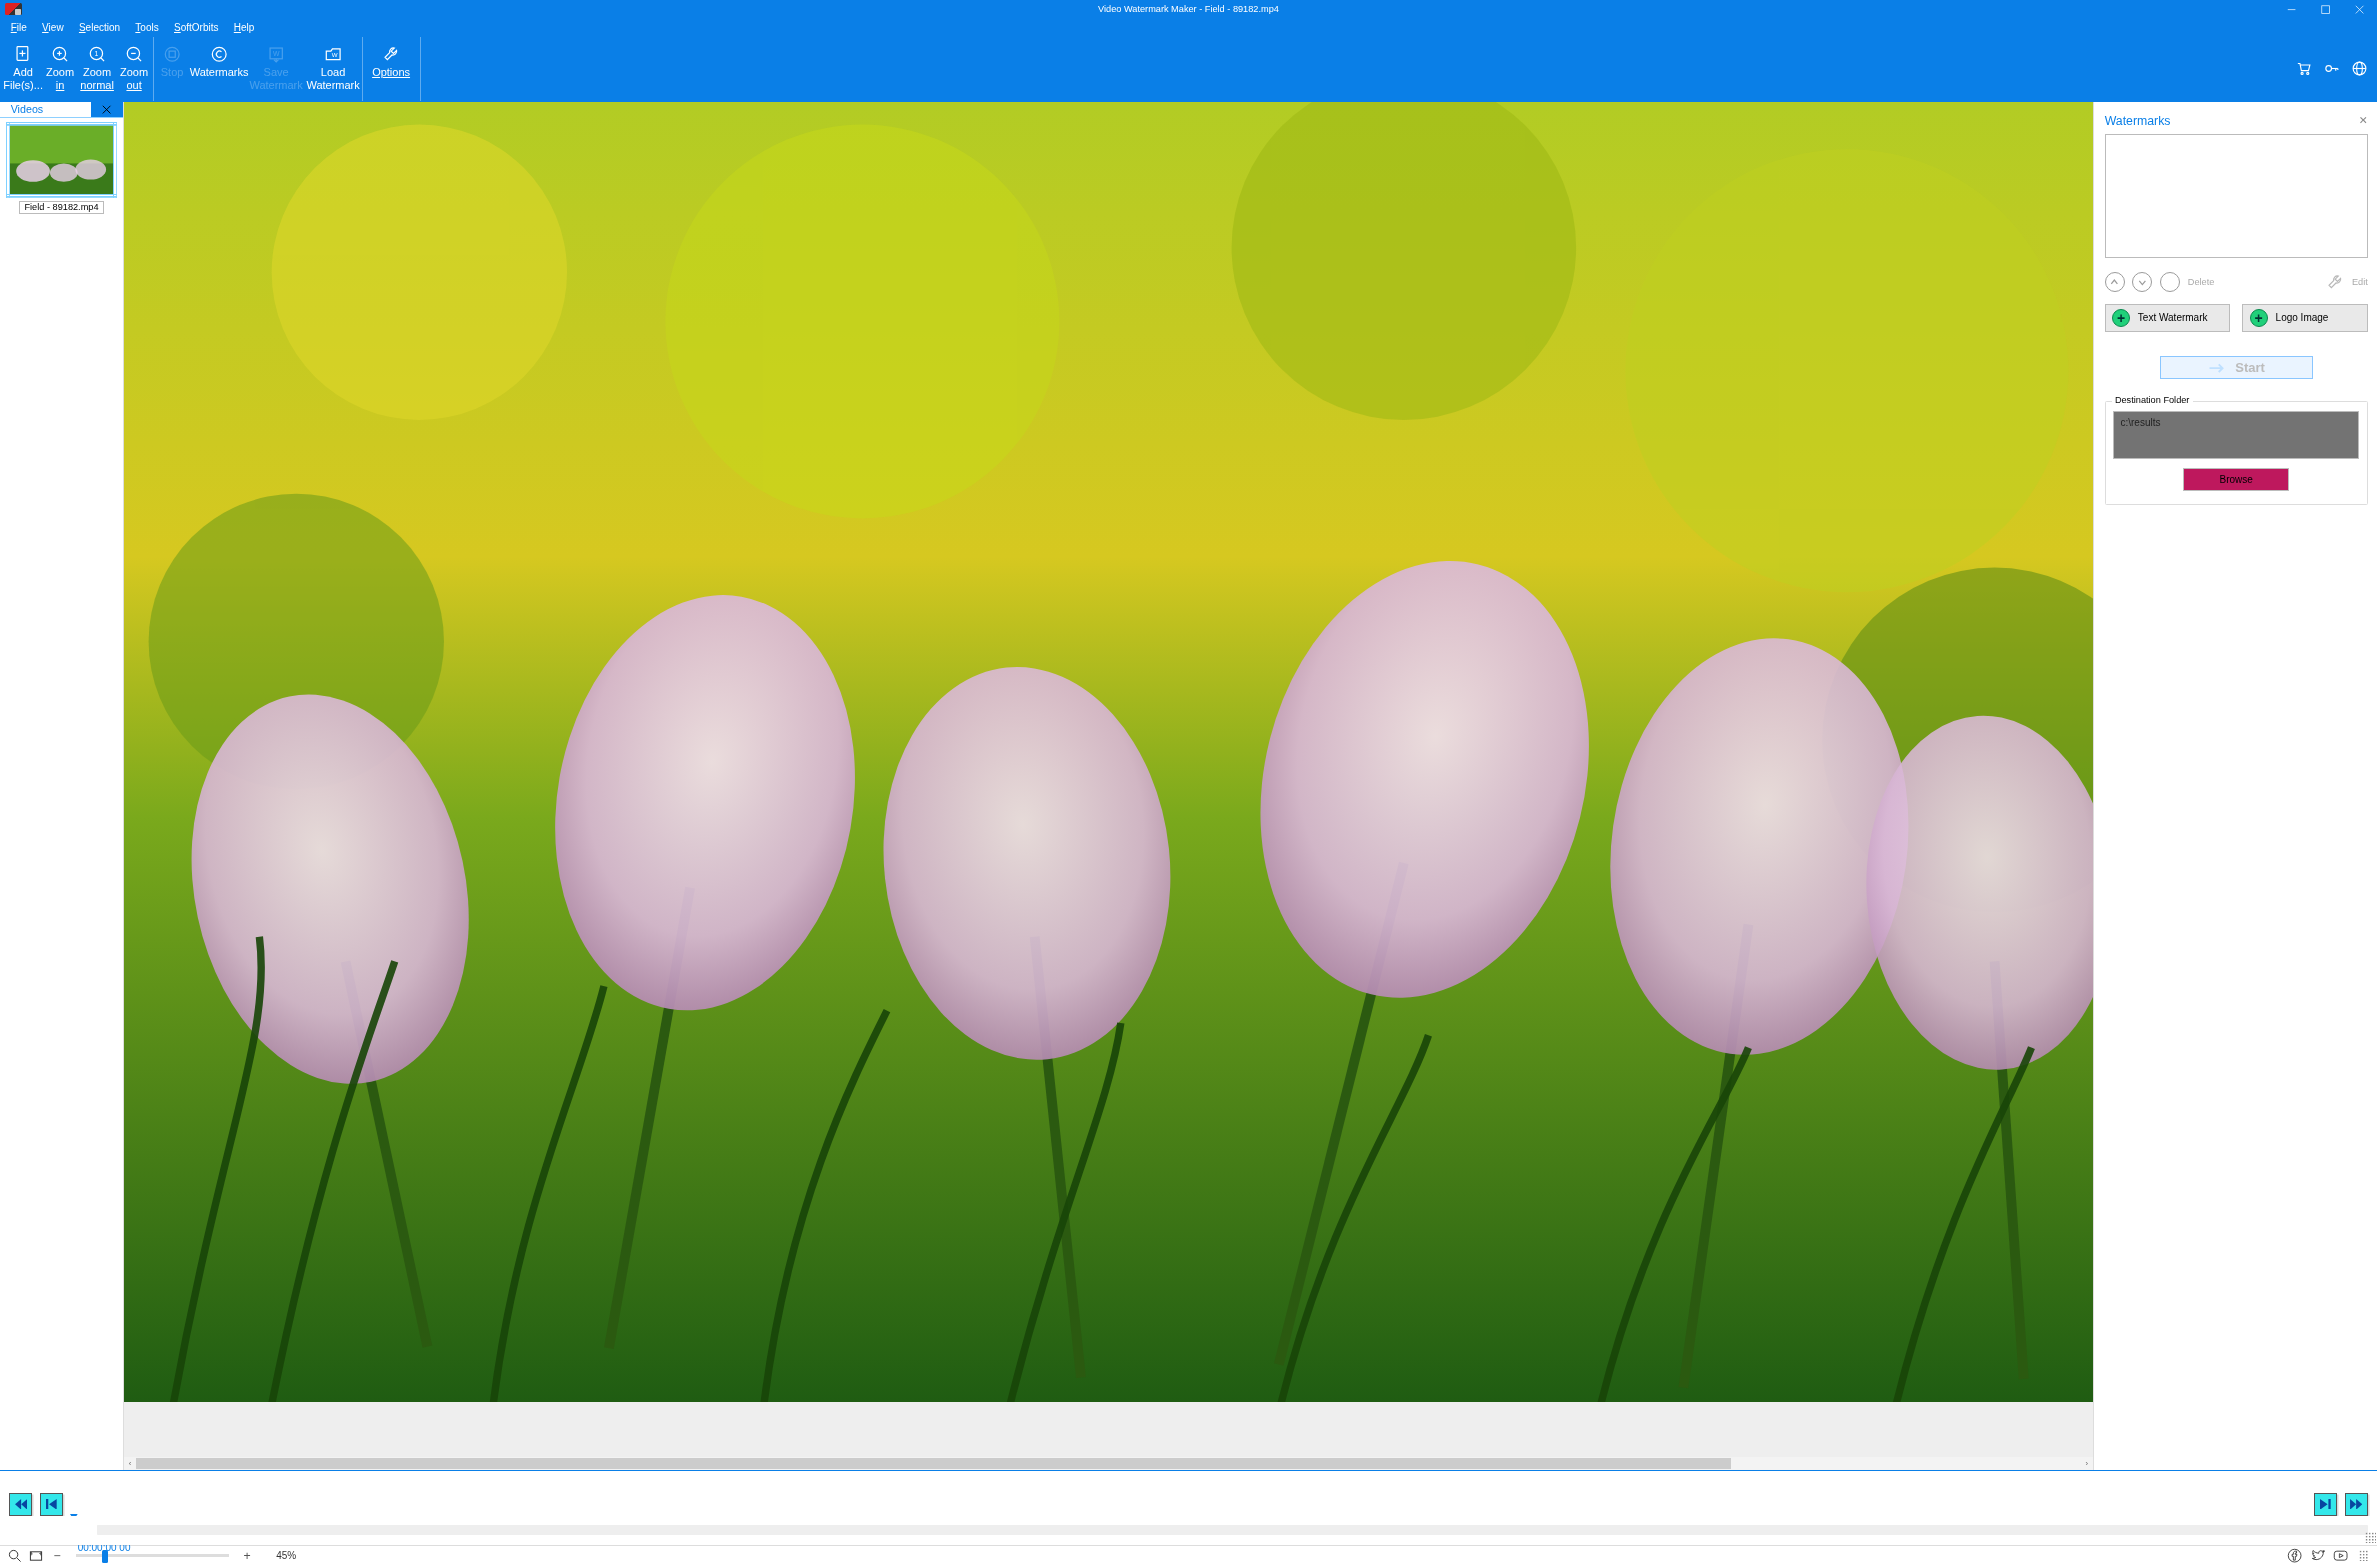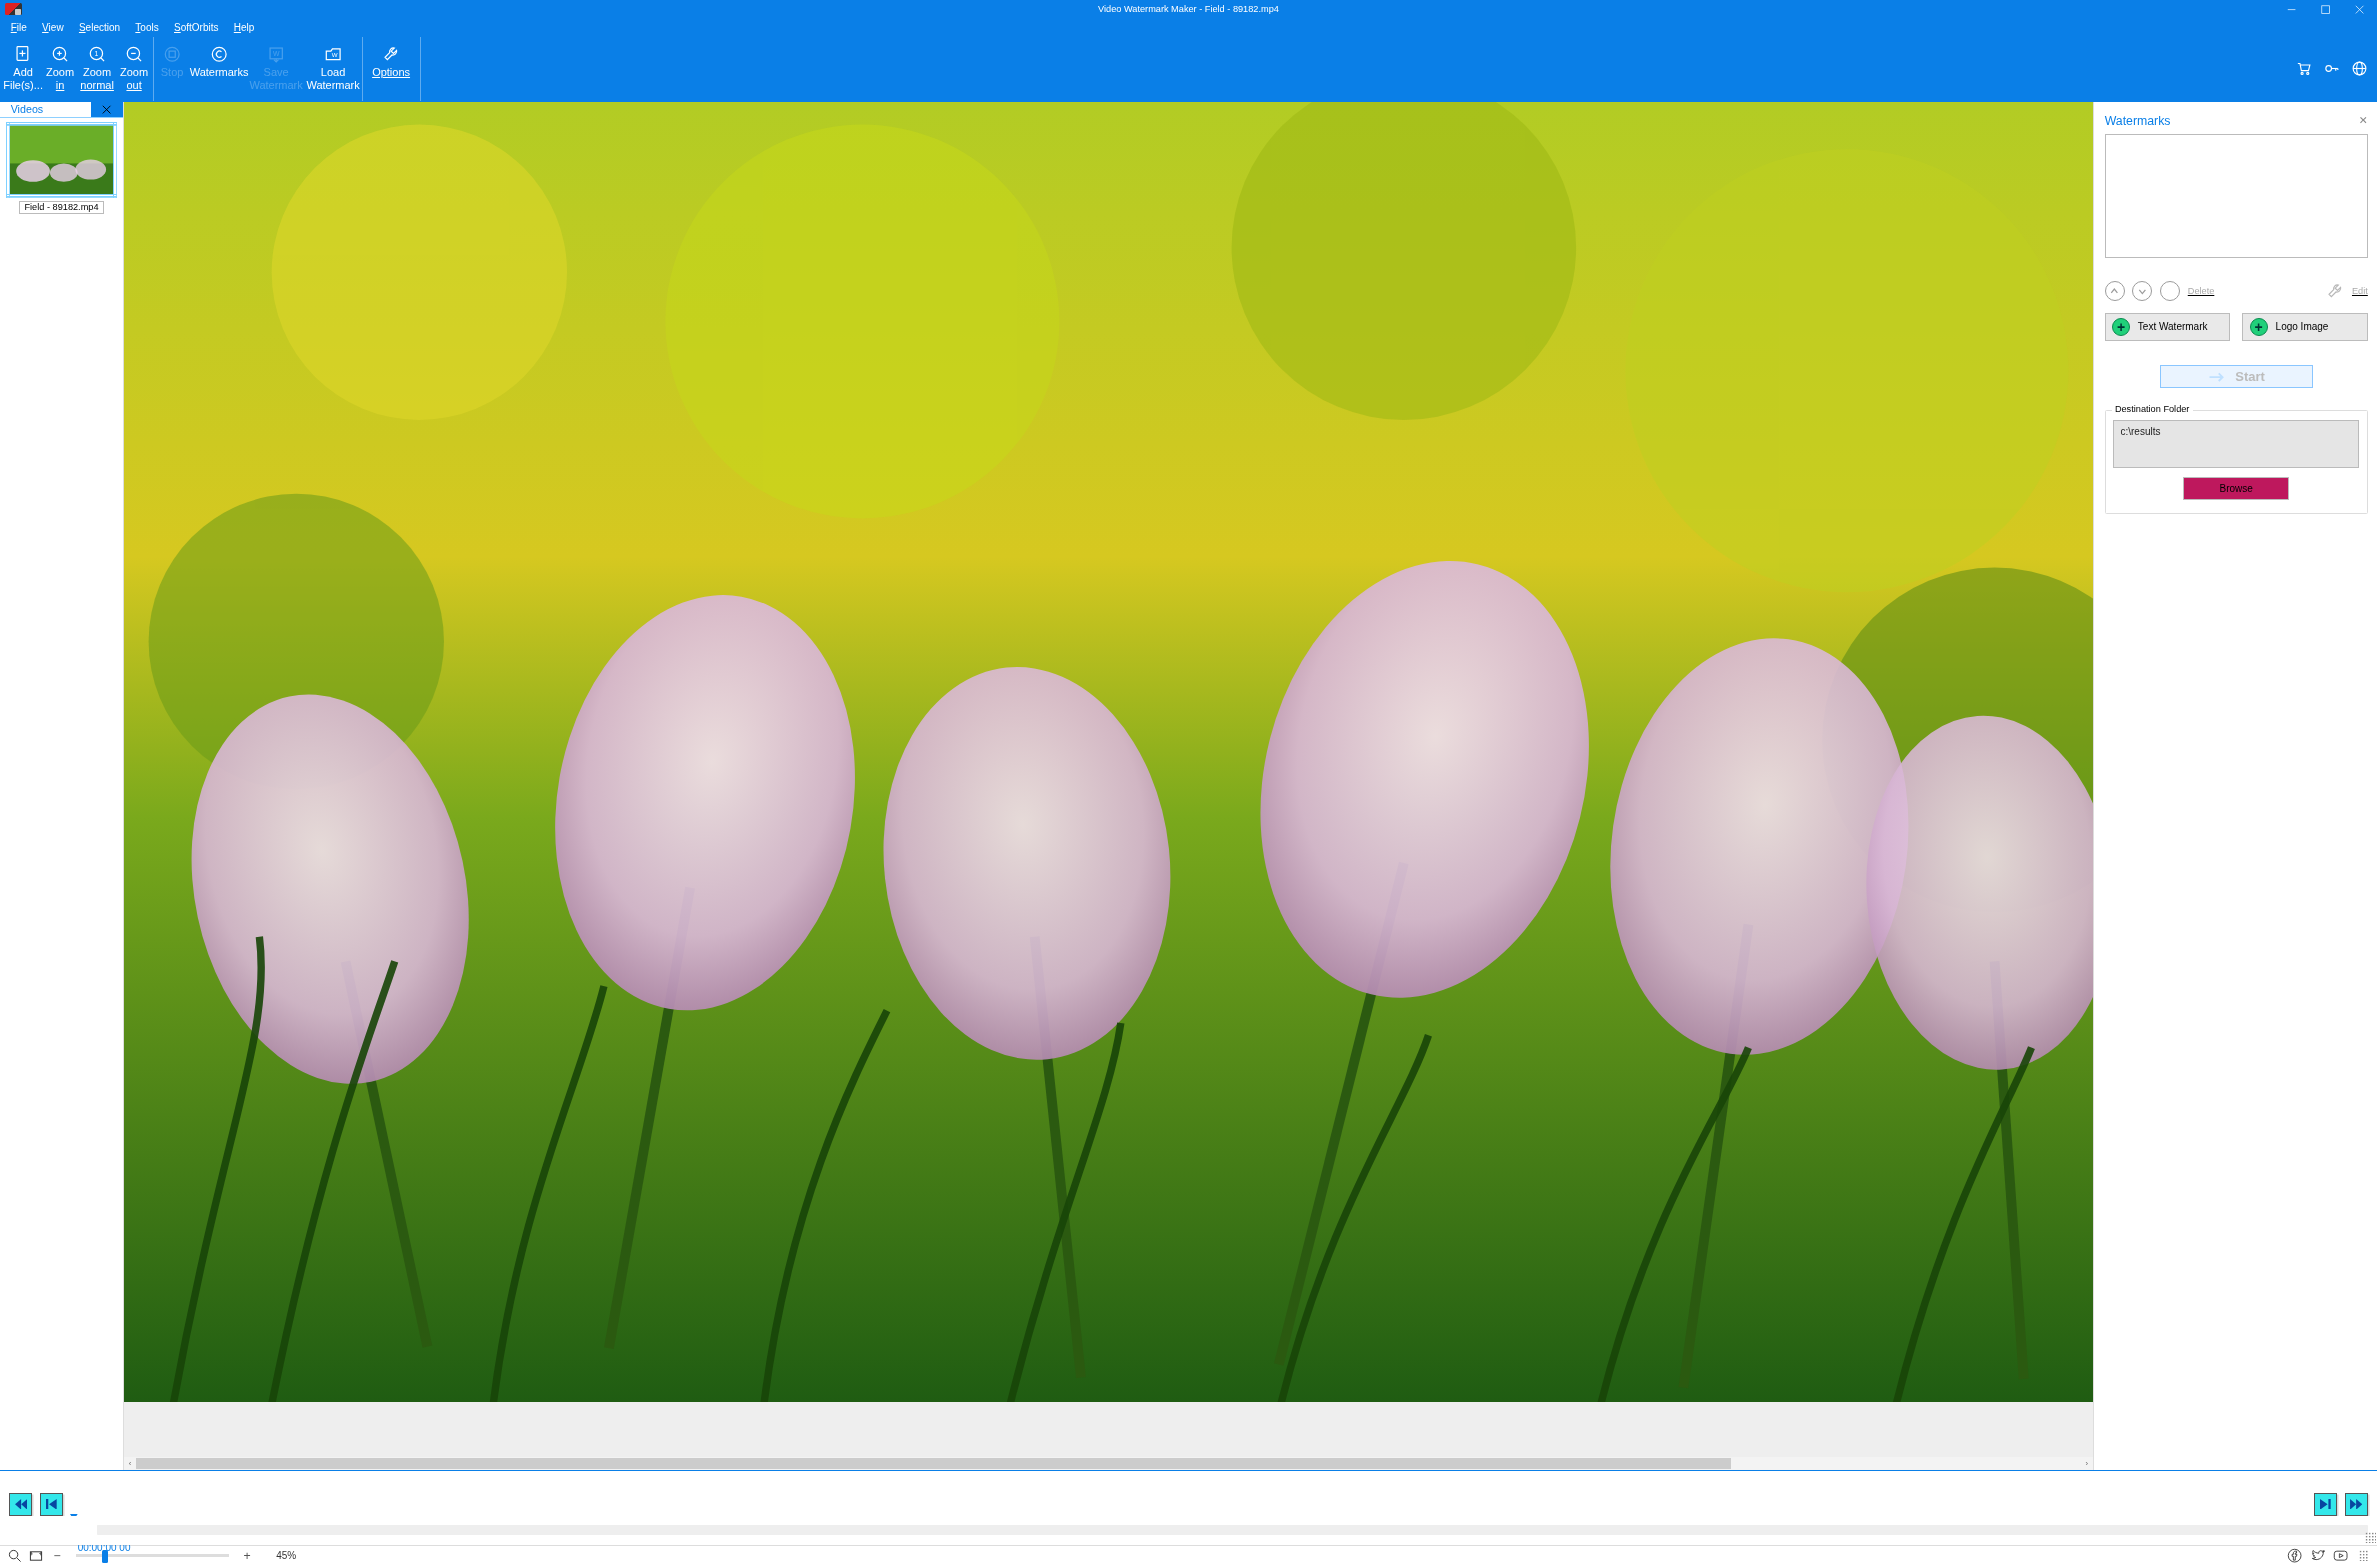--- a/index.html
+++ b/index.html
@@ -58,32 +58,32 @@
   .canvas-scroll { height:12.3px; background:#f3f3f3; display:flex; align-items:center; }
   .canvas-scroll .arrow { width:12.3px; text-align:center; color:#666; cursor:pointer; font-size:7.7px; }
   .canvas-scroll .track { flex:1; height:10.7px; background:#f3f3f3; position:relative; }
   .canvas-scroll .thumbbar { position:absolute; height:10.7px; background:#ccc; }
 
   .right-panel { width:284px; border-left:0.8px solid #ddd; padding:6.1px 9.2px 0 10.7px; display:flex; flex-direction:column; }
   .right-panel .hdr { display:flex; align-items:center; height:26px; }
   .right-panel .hdr h3 { color:#0a7fe7; font-size:12.3px; font-weight:400; }
   .right-panel .hdr .x { margin-left:auto; cursor:pointer; color:#888; font-size:10.7px; }
   .wm-list { height:124px; border:0.8px solid #bbb; background:#fff; }
-  .wm-tools { display:flex; align-items:center; gap:7.7px; height:32px; margin-top:17px;text-decoration:underline; }
+  .wm-tools { display:flex; align-items:center; gap:7.7px; height:32px; margin-top:8px; }
   .circle-btn { width:20px; height:20px; border:1.2px solid #9b9b9b; border-radius:50%; display:flex; align-items:center; justify-content:center; cursor:pointer; }
   .circle-btn svg { stroke:#9b9b9b; fill:none; stroke-width:1.6; }
   .wm-tools .txt { color:#aaa; font-size:9.2px; }
   .wm-tools .wrench { width:18.4px; height:18.4px; }
   .wm-add-row { display:flex; gap:12.3px; margin-top:6.1px; }
   .pill-btn { flex:1; height:28px; background:#e9e9e9; border:0.8px solid #bcbcbc; display:flex; align-items:center; padding:0 6.1px; gap:7.7px; cursor:pointer; font-size:10px; }
   .plus-circ { width:18.4px; height:18.4px; border-radius:50%; background:#20d07a; display:flex; align-items:center; justify-content:center; color:#033; font-size:14px; font-weight:bold; border:0.8px solid #0a8a4f; }
   .start-btn { width:153px; height:23px; margin:24.5px auto 0; border:0.8px solid #8ac6ff; background:#eaf4ff; display:flex; align-items:center; justify-content:center; gap:9.2px; color:#bcbcbc; font-size:13px; font-weight:600; cursor:pointer; }
   .start-btn .arrow { width:18.4px; height:12.3px; }
   .dest-group { margin-top:21.5px; border:0.8px solid #ddd; border-radius:1.5px; padding:9.2px 7.7px 12.3px; position:relative; }
-  .dest-input { width:100%; height:48px; border:0.8px solid #bbb; padding:4.6px 6.1px; font-size:10px; color:#222; background:#e5e5e5; }
+  .dest-input { width:100%; height:48px; border:0.8px solid #bbb; padding:4.6px 6.1px; font-size:10px; color:#222; background:#737373; }
   .browse-btn { display:block; width:106px; height:23px; margin:9.2px auto 0; background:#be185d; border:0.8px solid #bcbcbc; cursor:pointer; font-size:10px; }
 
   
   .timeline { border-top: 1.5px solid #0a7fe7; display:flex; align-items:flex-end; height:46px; }
   .tl-left, .tl-right { display:flex; align-items:center; gap:7.7px; padding:0 9.2px; }
   .tl-btn { width:23px; height:23px; background:#33e7ea; border:0.8px solid #555; display:flex; align-items:center; justify-content:center; cursor:pointer; box-shadow: 1.5px 1.5px 0 rgba(0,0,0,0.15); }
   .tl-btn svg { fill:#0846a0; }
   .tl-track { flex:1; position:relative; border-left:0.8px solid #ccc; border-right:0.8px solid #ccc; }
   .tl-track .ruler { position:absolute; top:0; left:0; right:0; height:23px;
       background:

